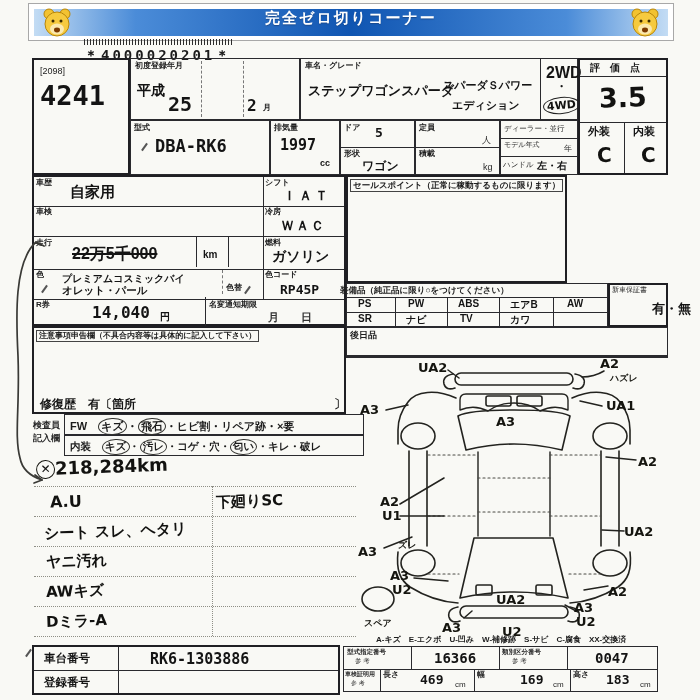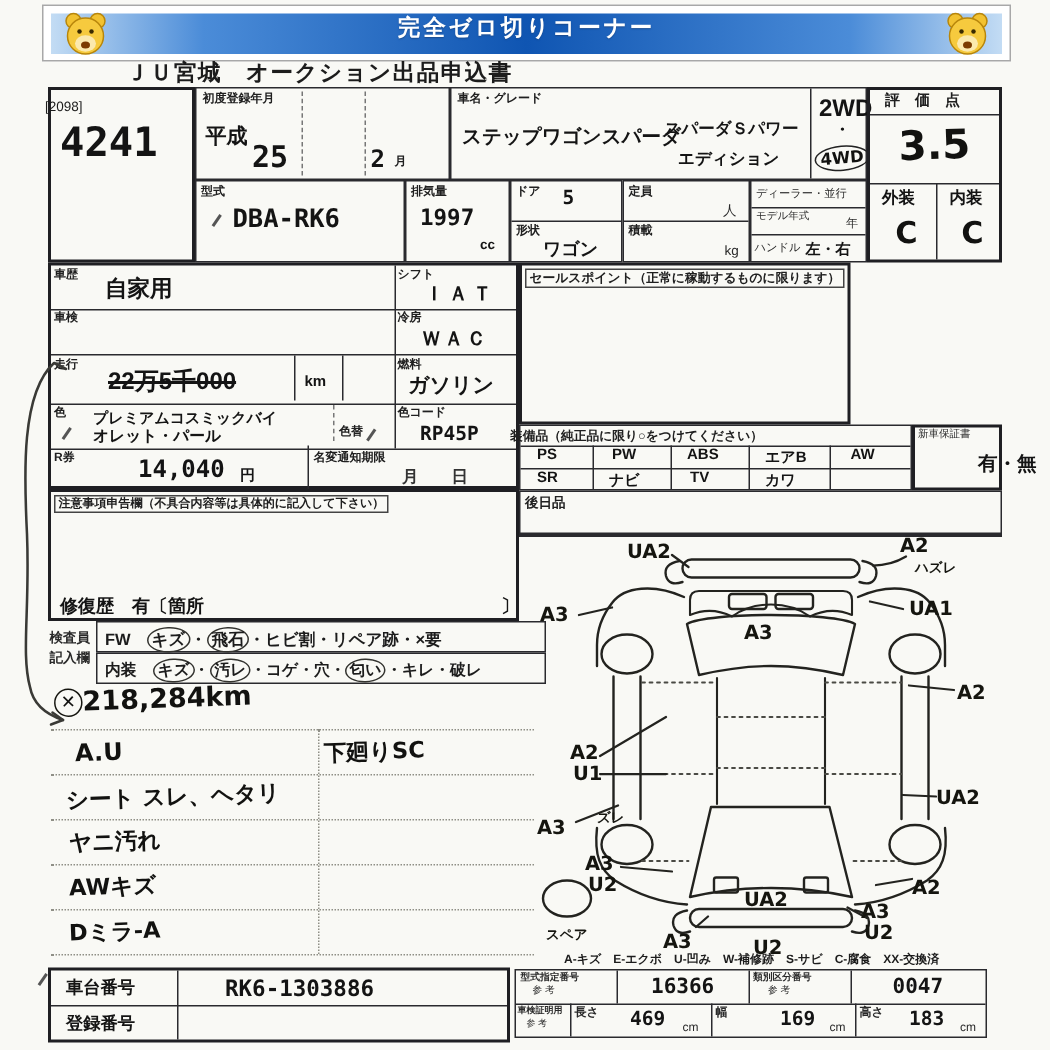--- a/index.html
+++ b/index.html
@@ -52,25 +52,28 @@
         <circle cx="24" cy="8" r="5" fill="#f2c231" stroke="#b8860b"></circle>
       <circle cx="16" cy="18" r="12" fill="#f6ca3e" stroke="#b8860b"></circle>
       <ellipse cx="16" cy="23" rx="7" ry="5.5" fill="#fbe9ae"></ellipse>
       <circle cx="12" cy="15" r="1.5" fill="#3a2a00"></circle>
         <circle cx="20" cy="15" r="1.5" fill="#3a2a00"></circle>
       <ellipse cx="16" cy="24" rx="3" ry="2.4" fill="#7c3b00"></ellipse>
     </svg>
   </div>
 
   <div class="abs" style="left:84px;top:39px;display:flex;gap:14px;align-items:flex-end">
-    <span style="font-weight:bold;font-size:15px;letter-spacing:1px">ＪＵ宮城　オークション出品申込書</span>
+    <div>
+      <div class="barcode"></div>
+      <span style="font-weight:bold;font-size:14px;letter-spacing:3px" class="mono">＊4000020201＊</span>
+    </div>
   </div>
 
   <div class="bx2" style="left:32px;top:58px;width:98px;height:117px"></div>
-  <span class="abs" style="left:30px;top:66px;font-size:9px">[2098]</span>
+  <span class="abs" style="left:40px;top:66px;font-size:9px">[2098]</span>
   <span class="val mono" style="left:40px;top:80px;font-size:27px">4241</span>
 
   <div class="bx" style="left:130px;top:58px;width:170px;height:62px">
     <div class="vdash" style="left:70px"></div>
       <div class="vdash" style="left:112px"></div>
   </div>
   <span class="lb" style="left:135px;top:62px">初度登録年月</span>
   <span class="val" style="left:137px;top:82px;font-size:14px">平成</span>
   <span class="val mono" style="left:168px;top:92px;font-size:20px">25</span>
   <span class="val mono" style="left:247px;top:96px;font-size:16px">2</span>

